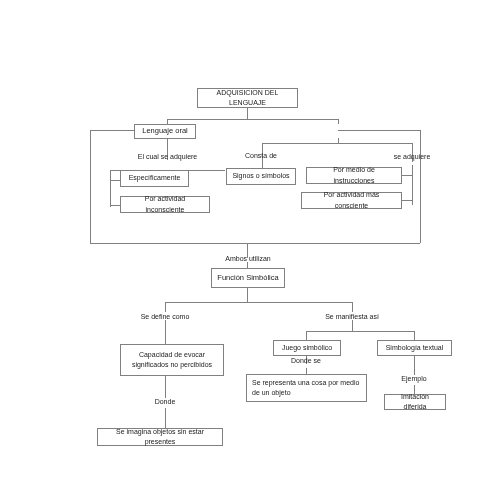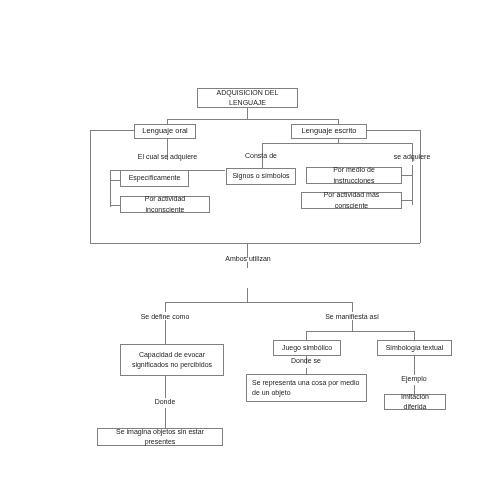--- a/index.html
+++ b/index.html
@@ -114,23 +114,20 @@
   </svg>
 
   <div class="node" style="left:197px; top:88px; width:101px; height:20px; font-size:7px;">
     <span>ADQUISICION DEL LENGUAJE</span>
   </div>
 
   <div class="node" style="left:134px; top:124px; width:62px; height:15px; font-size:7.5px;">
     <span>Lenguaje oral</span>
   </div>
 
-  <div class="node" style="left:291px; top:124px; width:76px; height:15px; font-size:7.5px;">
-    <span>Lenguaje  escrito</span>
-  </div>
 
   <div class="node" style="left:120px; top:170px; width:69px; height:17px; font-size:7px;">
     <span>Específicamente</span>
   </div>
 
   <div class="node" style="left:120px; top:196px; width:90px; height:17px; font-size:7px;">
     <span>Por actividad inconsciente</span>
   </div>
 
   <div class="node" style="left:226px; top:168px; width:70px; height:17px; font-size:7px;">
@@ -138,20 +135,23 @@
   </div>
 
   <div class="node" style="left:306px; top:167px; width:96px; height:17px; font-size:7px;">
     <span>Por medio de instrucciones</span>
   </div>
 
   <div class="node" style="left:301px; top:192px; width:101px; height:17px; font-size:7px;">
     <span>Por actividad más consciente</span>
   </div>
 
+  <div class="node" style="left:211px; top:268px; width:74px; height:20px; font-size:7.5px;">
+    <span>Función Simbólica</span>
+  </div>
 
   <div class="node" style="left:120px; top:344px; width:104px; height:32px; font-size:7px;">
     <span>Capacidad de evocar significados no percibidos</span>
   </div>
 
   <div class="node" style="left:97px; top:428px; width:126px; height:18px; font-size:7px;">
     <span>Se imagina objetos sin estar presentes</span>
   </div>
 
   <div class="node" style="left:273px; top:340px; width:68px; height:16px; font-size:7px;">

